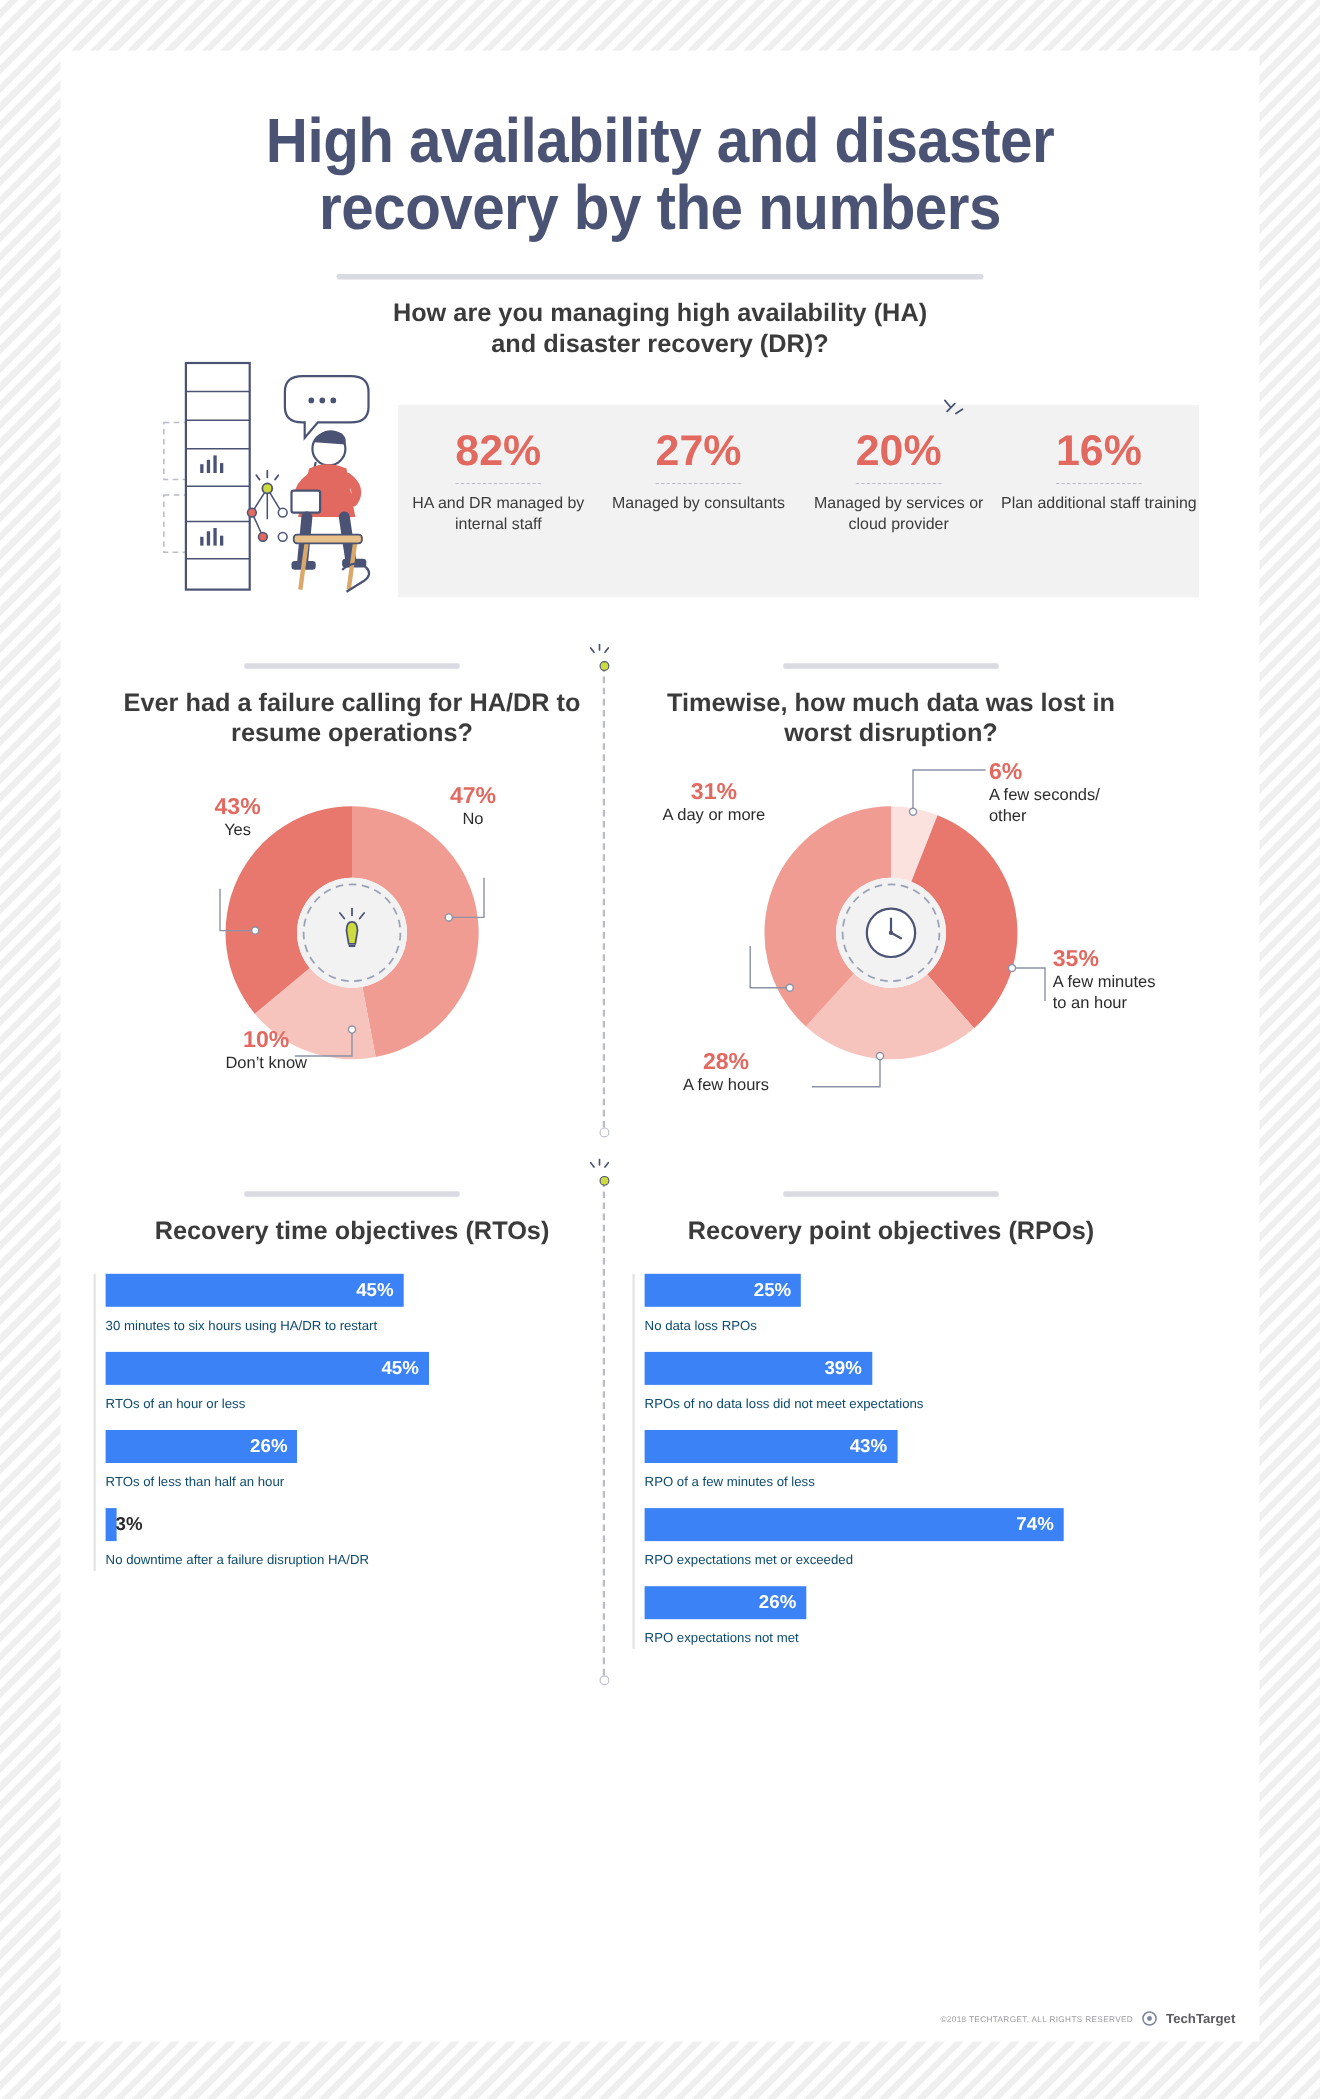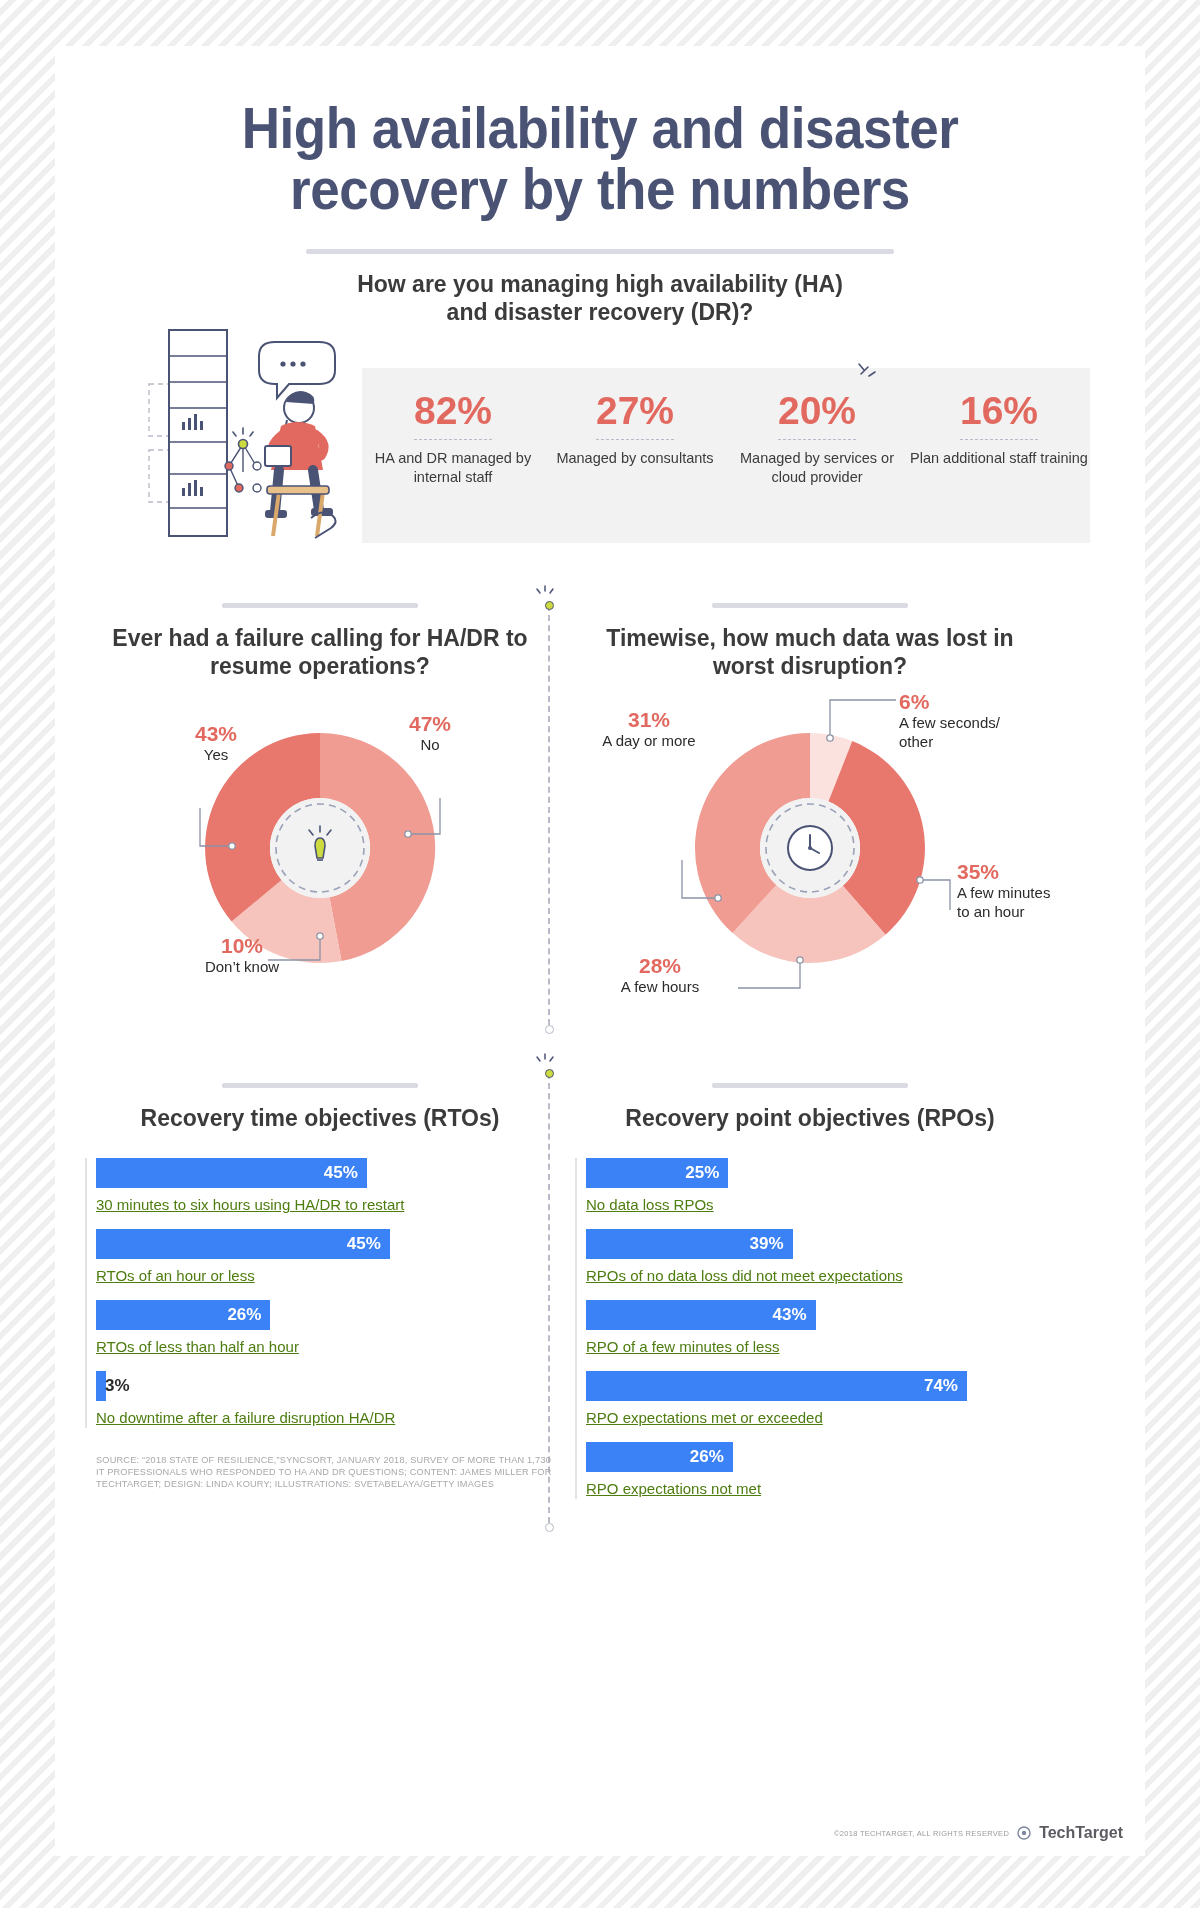--- a/index.html
+++ b/index.html
@@ -83,32 +83,32 @@
   .bpanel.right{left:520px;}
   .barlist{margin-top:26px;border-left:2px solid #e3e3e6;padding-left:9px;}
   .bar-item{margin-bottom:14px;}
   .bar{
     height:30px;background:#3b82f6;display:flex;align-items:center;
     justify-content:flex-end;box-sizing:border-box;padding-right:9px;
   }
   .bar span{color:#ffffff;font-weight:bold;font-size:17px;}
   .bar.tiny{justify-content:flex-start;padding-right:0;}
   .bar.tiny span{color:#2b2b2b;position:relative;left:9px;white-space:nowrap;}
-  .bar-lbl{color:#4d7c0f;font-size:15px;line-height:20px;margin-top:7px;text-decoration:underline;}
+  .bar-lbl{color:#0c4a6e;font-size:12px;line-height:20px;margin-top:7px;}
 
   .source{
     color:#a8a8ac;font-size:9.2px;line-height:12px;letter-spacing:0.2px;
     margin-top:26px;padding-left:11px;
   }
 
   .footer{
     position:absolute;right:22px;bottom:14px;display:flex;align-items:center;gap:8px;
   }
   .footer .copy{color:#9a9aa0;font-size:7.5px;letter-spacing:0.3px;}
-  .footer .logo{color:#5b5b62;font-size:16px;font-weight:bold;}
+  .footer .logo{color:#5b5b62;font-size:12px;font-weight:bold;}
 </style>
 </head>
 <body>
 
 <div class="page">
 
   <div class="title">High availability and disaster recovery by the numbers</div>
 
   <div style="margin-top:29px;">
     <div class="rule" style="width:588px;"></div>
@@ -382,21 +382,20 @@
           <div class="bar-lbl">RTOs of less than half an hour</div>
         </div>
         <div class="bar-item">
           <div class="bar tiny" style="width:2.2%;">
             <span>3%</span>
           </div>
           <div class="bar-lbl">No downtime after a failure disruption HA/DR</div>
         </div>
       </div>
 
-      <div class="source">SOURCE: “2018 STATE OF RESILIENCE,”SYNCSORT, JANUARY 2018, SURVEY OF MORE THAN 1,730 IT PROFESSIONALS WHO RESPONDED TO HA AND DR QUESTIONS; CONTENT: JAMES MILLER FOR TECHTARGET; DESIGN: LINDA KOURY; ILLUSTRATIONS: SVETABELAYA/GETTY IMAGES</div>
     </div>
 
     <div class="bpanel right">
       <div class="rule" style="width:196px;"></div>
       <div class="sec-head" style="padding:0 40px;">Recovery point objectives (RPOs)</div>
 
       <div class="barlist">
         <div class="bar-item">
           <div class="bar" style="width:31%;padding-left:20px;">
             <span>25%</span>

